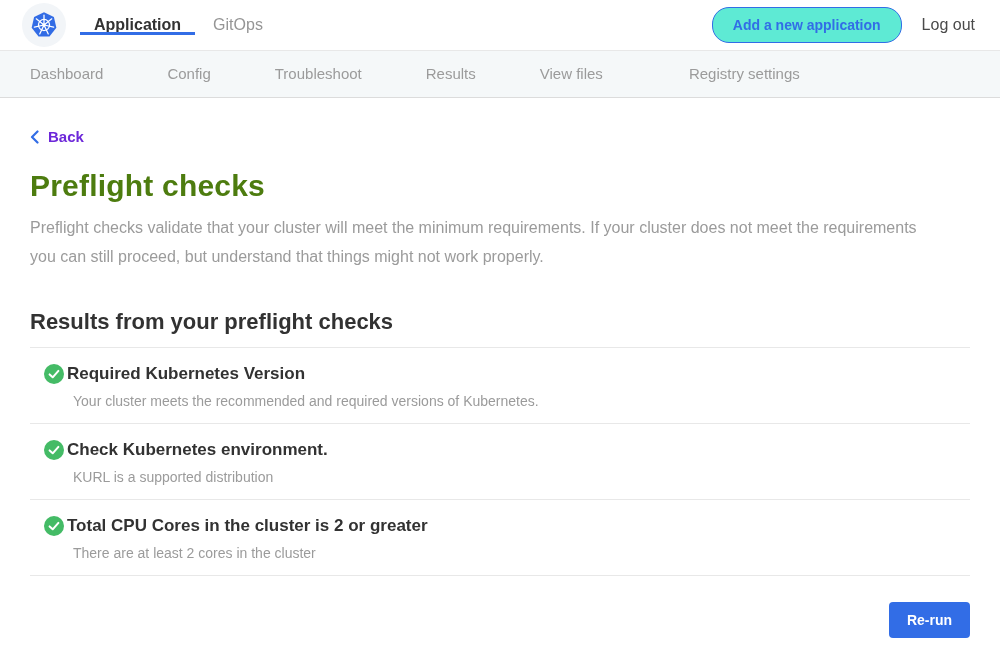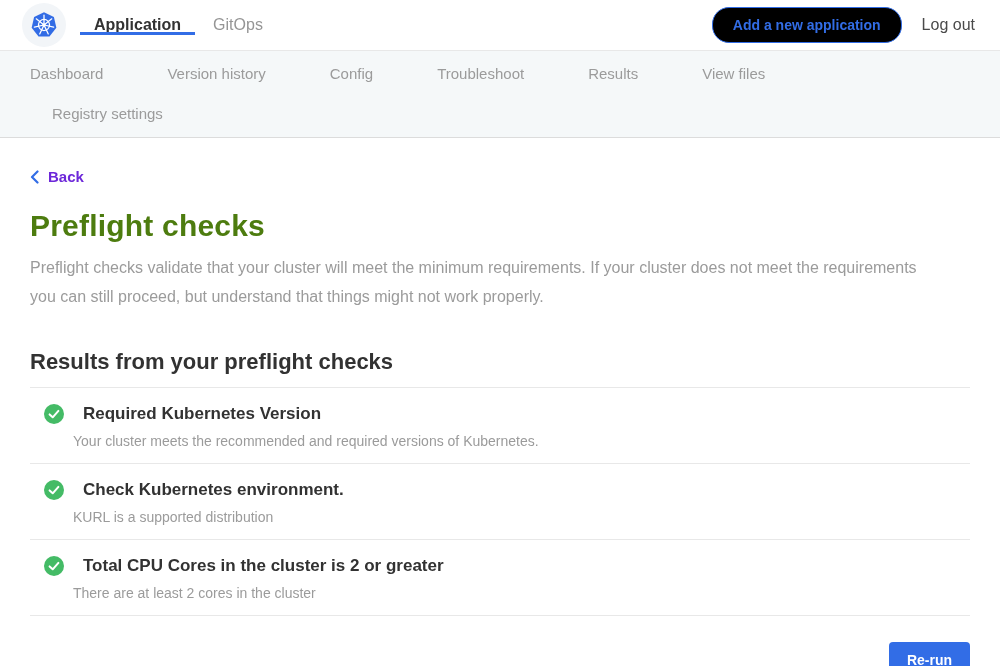--- a/index.html
+++ b/index.html
@@ -51,21 +51,21 @@
     background: #326de6;
   }
   .navbar-right {
     margin-left: auto;
     display: flex; align-items: center;
     gap: 20px;
     padding-right: 25px;
   }
   .add-app-btn {
     border: 1px solid #326de6;
-    background: #000000;
+    background: #5eead4;
     color: #326de6;
     font-family: inherit;
     font-size: 14px;
     font-weight: 700;
     border-radius: 17px;
     padding: 9px 20px;
     cursor: pointer;
     white-space: nowrap;
   }
   .logout {
@@ -137,21 +137,21 @@
   .results-divider {
     border: none;
     border-bottom: 1px solid #e8e8e8;
     margin: 12px 0 0 0;
   }
 
   .check-row {
     border-bottom: 1px solid #e8e8e8;
     padding: 16px 0 14px 14px;
   }
-  .check-head { display: flex; align-items: center; gap: 19px; }
+  .check-head { display: flex; align-items: center; gap: 3px; }
   .check-icon { flex: 0 0 auto; display: flex; }
   .check-title {
     font-size: 17px;
     font-weight: 700;
     color: #323232;
   }
   .check-detail {
     margin: 9px 0 0 29px;
     font-size: 14px;
     color: #9b9b9b;
@@ -204,21 +204,20 @@
 
   <div class="navbar-right">
     <button class="add-app-btn">Add a new application</button>
     <span class="logout">Log out</span>
   </div>
 </header>
 
 <nav class="subnav">
   <ul>
     <li>Dashboard</li>
-    <li>Version history</li>
     <li>Config</li>
     <li>Troubleshoot</li>
     <li>Results</li>
     <li>View files</li>
     <li>Registry settings</li>
   </ul>
 </nav>
 
 <main class="content">
 

